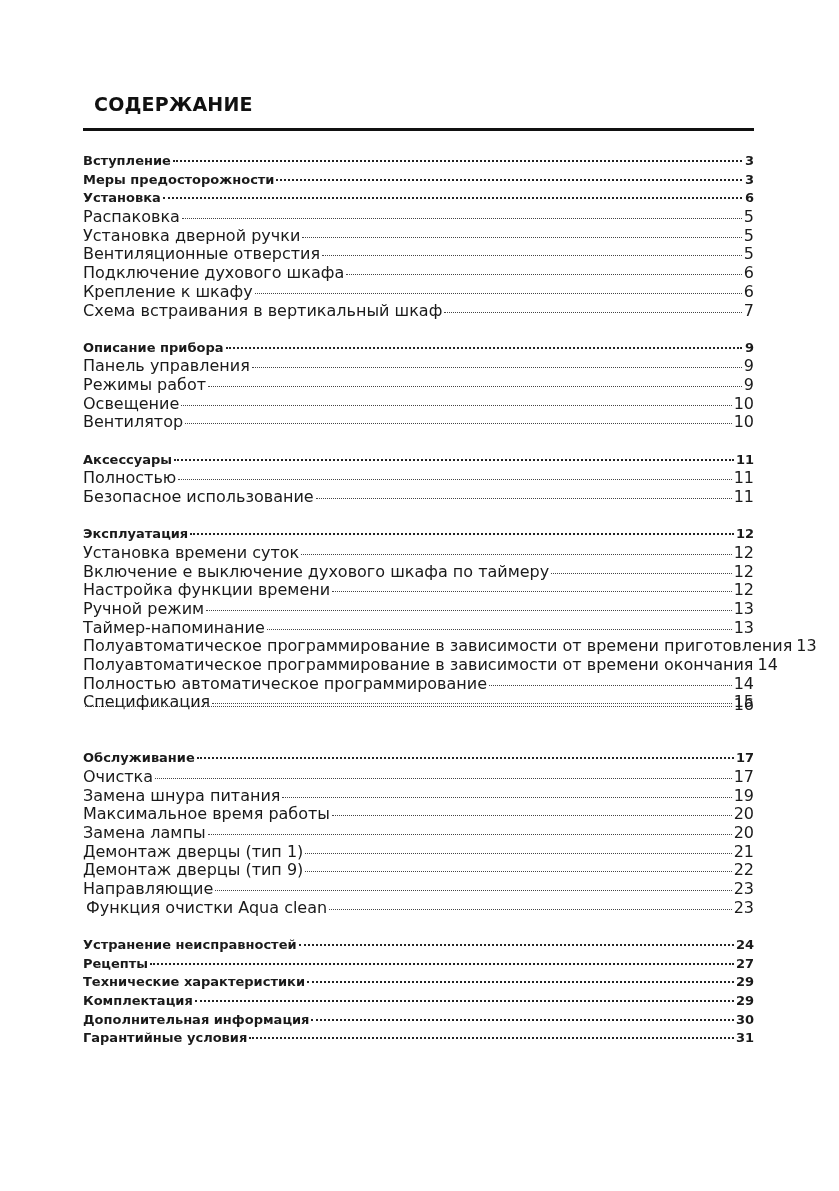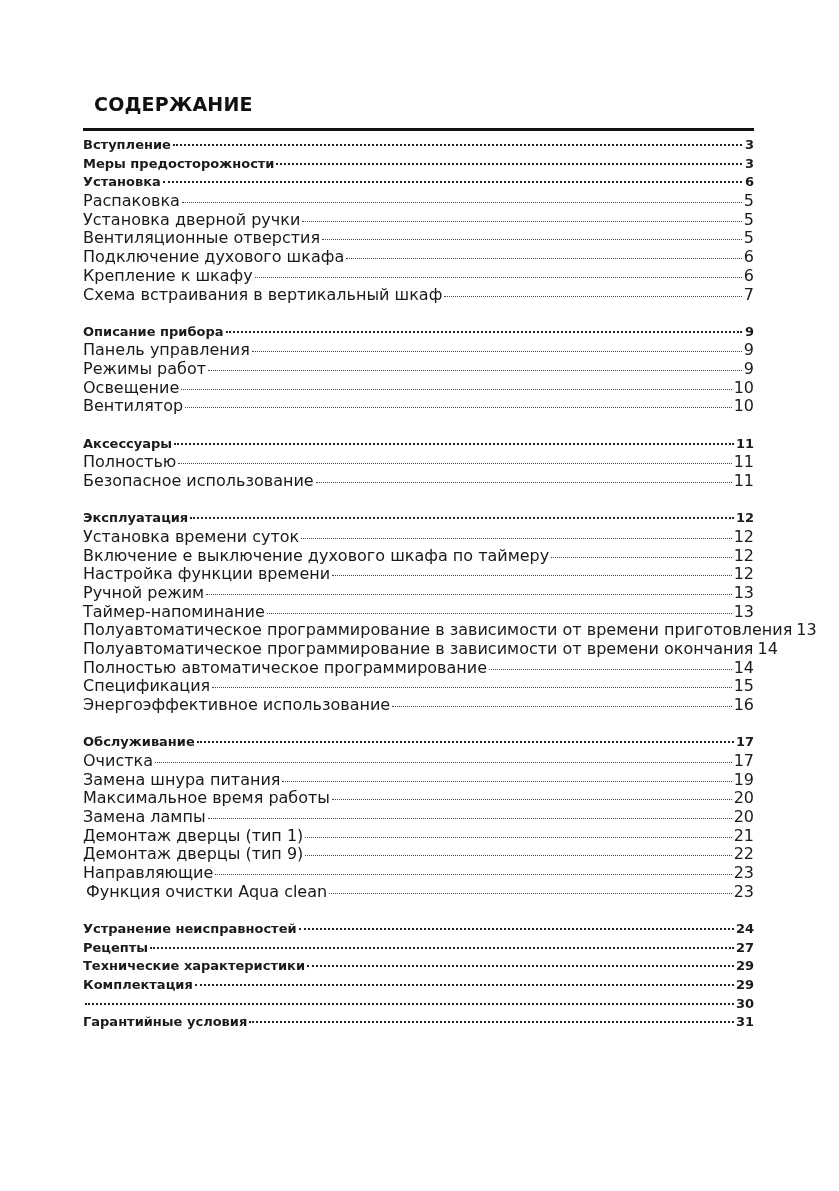--- a/index.html
+++ b/index.html
@@ -15,21 +15,21 @@
       margin: 11px; height: 26px; line-height: 26px; color: #111;
     }
     .rule { height: 3px; background: #111; margin-top: 6px; margin-bottom: 5px; }
     .group { margin: 0; }
     .group + .group { margin-top: 18.5px; }
     .row {
       display: flex; align-items: baseline; height: 18.7px; line-height: 18.7px;
       font-size: 16px; white-space: nowrap;
     }
     .row.bold { font-weight: bold; font-size: 13px; }
-    .row .label { flex: 0 0 auto; }
+    .row .label { flex: 0 0 auto; margin-top: 16px; }
     .row .dots {
       flex: 1 1 auto; overflow: hidden; margin: 0 2px;
       border-bottom: 1.5px dotted #444; height: 0; align-self: auto;
       position: relative; top: -3px;
     }
     .row.bold .dots { border-bottom: 2px dotted #222; }
     .row .num { flex: 0 0 auto; text-align: right; min-width: 10px; }
     .row.indent-slight .label { padding-left: 3px; }
   </style>
 </head>
@@ -175,21 +175,20 @@
           <span class="label">Полностью автоматическое программирование</span>
           <span class="dots"></span>
           <span class="num">14</span>
         </div>
         <div class="row">
           <span class="label">Спецификация</span>
           <span class="dots"></span>
           <span class="num">15</span>
         </div>
         <div class="row">
-          <span class="label">Энергоэффективное использование</span>
           <span class="dots"></span>
           <span class="num">16</span>
         </div>
       </div>
       <div class="group">
         <div class="row bold">
           <span class="label">Обслуживание</span>
           <span class="dots"></span>
           <span class="num">17</span>
         </div>
@@ -249,20 +248,21 @@
           <span class="label">Технические характеристики</span>
           <span class="dots"></span>
           <span class="num">29</span>
         </div>
         <div class="row bold">
           <span class="label">Комплектация</span>
           <span class="dots"></span>
           <span class="num">29</span>
         </div>
         <div class="row bold">
+          <span class="label">Дополнительная информация</span>
           <span class="dots"></span>
           <span class="num">30</span>
         </div>
         <div class="row bold">
           <span class="label">Гарантийные условия</span>
           <span class="dots"></span>
           <span class="num">31</span>
         </div>
       </div>
     </div>

